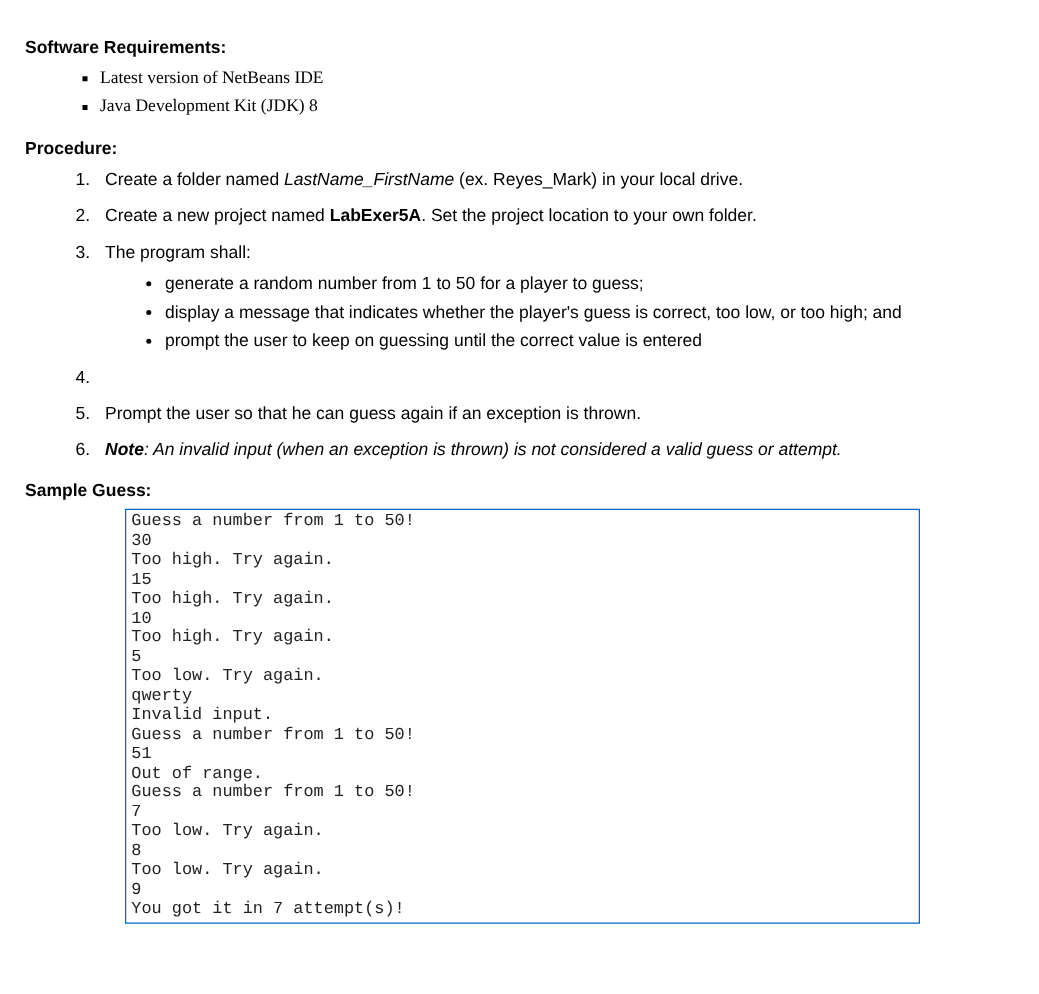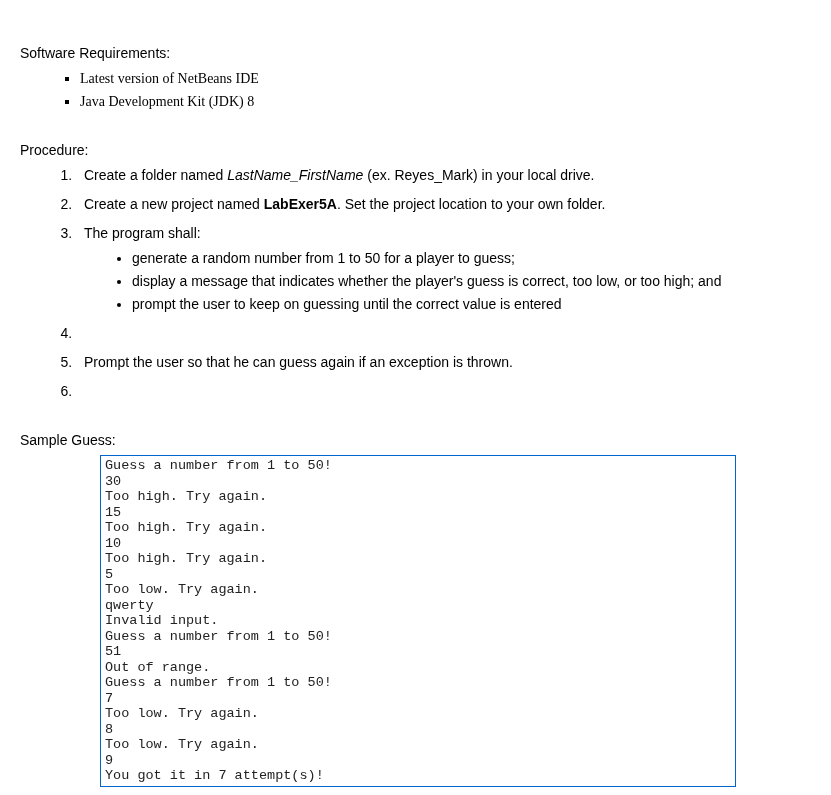--- a/index.html
+++ b/index.html
@@ -6,22 +6,22 @@
       font-family: Arial, sans-serif;
       font-size: 14px;
       color: #000;
       padding: 15px 20px;
       margin: 0;
       width: 831px;
       box-sizing: border-box;
       line-height: 1.5;
     }
     .heading {
-      font-weight: normal;
-      margin-top: 28px;
+      font-weight: bold;
+      margin-top: 12px;
       margin-bottom: 4px;
     }
     ul.square {
       list-style-type: square;
       margin: 2px 0 10px 0;
       padding-left: 60px;
     }
     ul.square li {
       margin-bottom: 2px;
       font-family: Liberation Serif, serif;
@@ -88,20 +88,23 @@
     <ul class="disc">
       <li>generate a random number from 1 to 50 for a player to guess;</li>
       <li>display a message that indicates whether the player's guess is correct, too low, or too high; and</li>
       <li>prompt the user to keep on guessing until the correct value is entered</li>
     </ul>
   </li>
   <li>
   </li>
   <li>Prompt the user so that he can guess again if an exception is thrown.</li>
   <li>
+    <div class="note">
+      <span class="bold italic">Note</span><span class="italic">: An invalid input (when an exception is thrown) is not considered a valid guess or attempt.</span>
+    </div>
   </li>
 </ol>
 
 <div class="heading">Sample Guess:</div>
 <div class="output-box">Guess a number from 1 to 50!
 30
 Too high. Try again.
 15
 Too high. Try again.
 10

